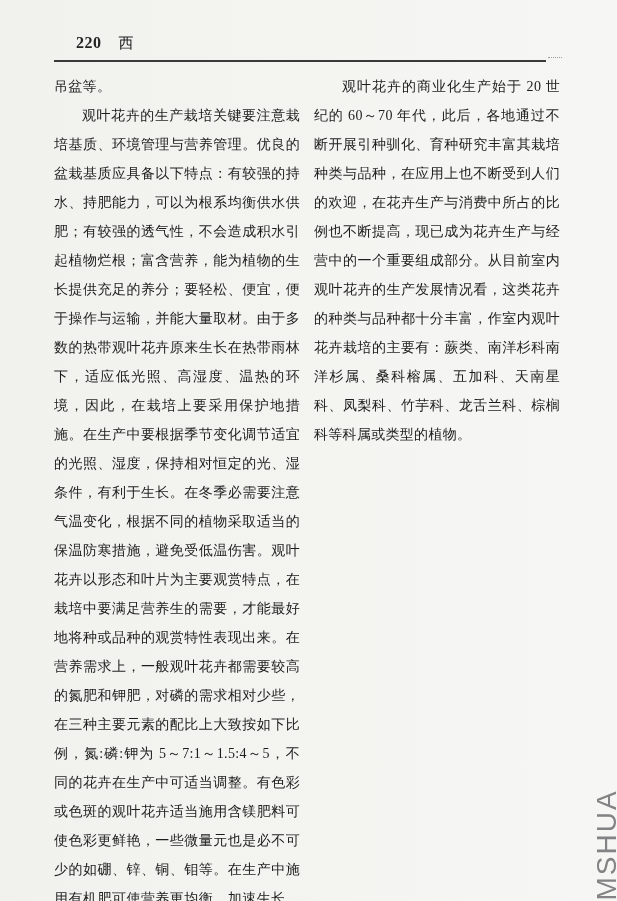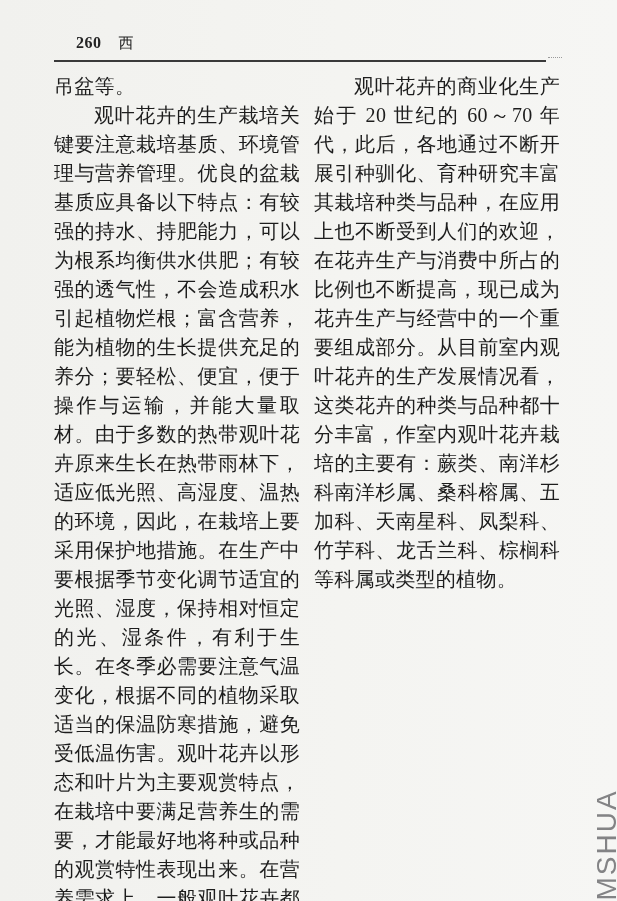--- a/index.html
+++ b/index.html
@@ -32,21 +32,21 @@
     border-top: 1px dotted #9a9a9a;
   }
   
   .columns {
     position: absolute; top: 72px; left: 54px; width: 507px;
     display: flex; gap: 14px;
   }
   .col { width: 246px; }
   .col p {
     margin: 0;
-    font-size: 20px;
+    font-size: 14px;
     line-height: 29px;
     color: #1d1d1d;
     text-align: justify;
     text-justify: inter-character;
     letter-spacing: 0.3px;
   }
   .indent { text-indent: 2em; }
   
   .watermark {
     position: absolute;
@@ -61,21 +61,21 @@
     text-align: center;
     line-height: 30px;
   }
 </style>
 </head>
 <body>
 
 <div class="page">
 
   <div class="header">
-    <span class="pageno">260</span>
+    <span class="pageno">220</span>
     <span class="htitle">西</span>
   </div>
   <div class="rule"></div>
   <div class="rule-artifact"></div>
 
   <div class="columns">
 
     <div class="col">
       <p>吊盆等。</p>
       <p class="indent">观叶花卉的生产栽培关键要注意栽培基质、环境管理与营养管理。优良的盆栽基质应具备以下特点：有较强的持水、持肥能力，可以为根系均衡供水供肥；有较强的透气性，不会造成积水引起植物烂根；富含营养，能为植物的生长提供充足的养分；要轻松、便宜，便于操作与运输，并能大量取材。由于多数的热带观叶花卉原来生长在热带雨林下，适应低光照、高湿度、温热的环境，因此，在栽培上要采用保护地措施。在生产中要根据季节变化调节适宜的光照、湿度，保持相对恒定的光、湿条件，有利于生长。在冬季必需要注意气温变化，根据不同的植物采取适当的保温防寒措施，避免受低温伤害。观叶花卉以形态和叶片为主要观赏特点，在栽培中要满足营养生的需要，才能最好地将种或品种的观赏特性表现出来。在营养需求上，一般观叶花卉都需要较高的氮肥和钾肥，对磷的需求相对少些，在三种主要元素的配比上大致按如下比例，氮:磷:钾为 5～7:1～1.5:4～5，不同的花卉在生产中可适当调整。有色彩或色斑的观叶花卉适当施用含镁肥料可使色彩更鲜艳，一些微量元也是必不可少的如硼、锌、铜、钼等。在生产中施用有机肥可使营养更均衡、加速生长、提高抗逆性。因此，在营养管理上要精心管理，根据植物的生长发育规律不断补充所需养分，才能得到优质产品。</p>

